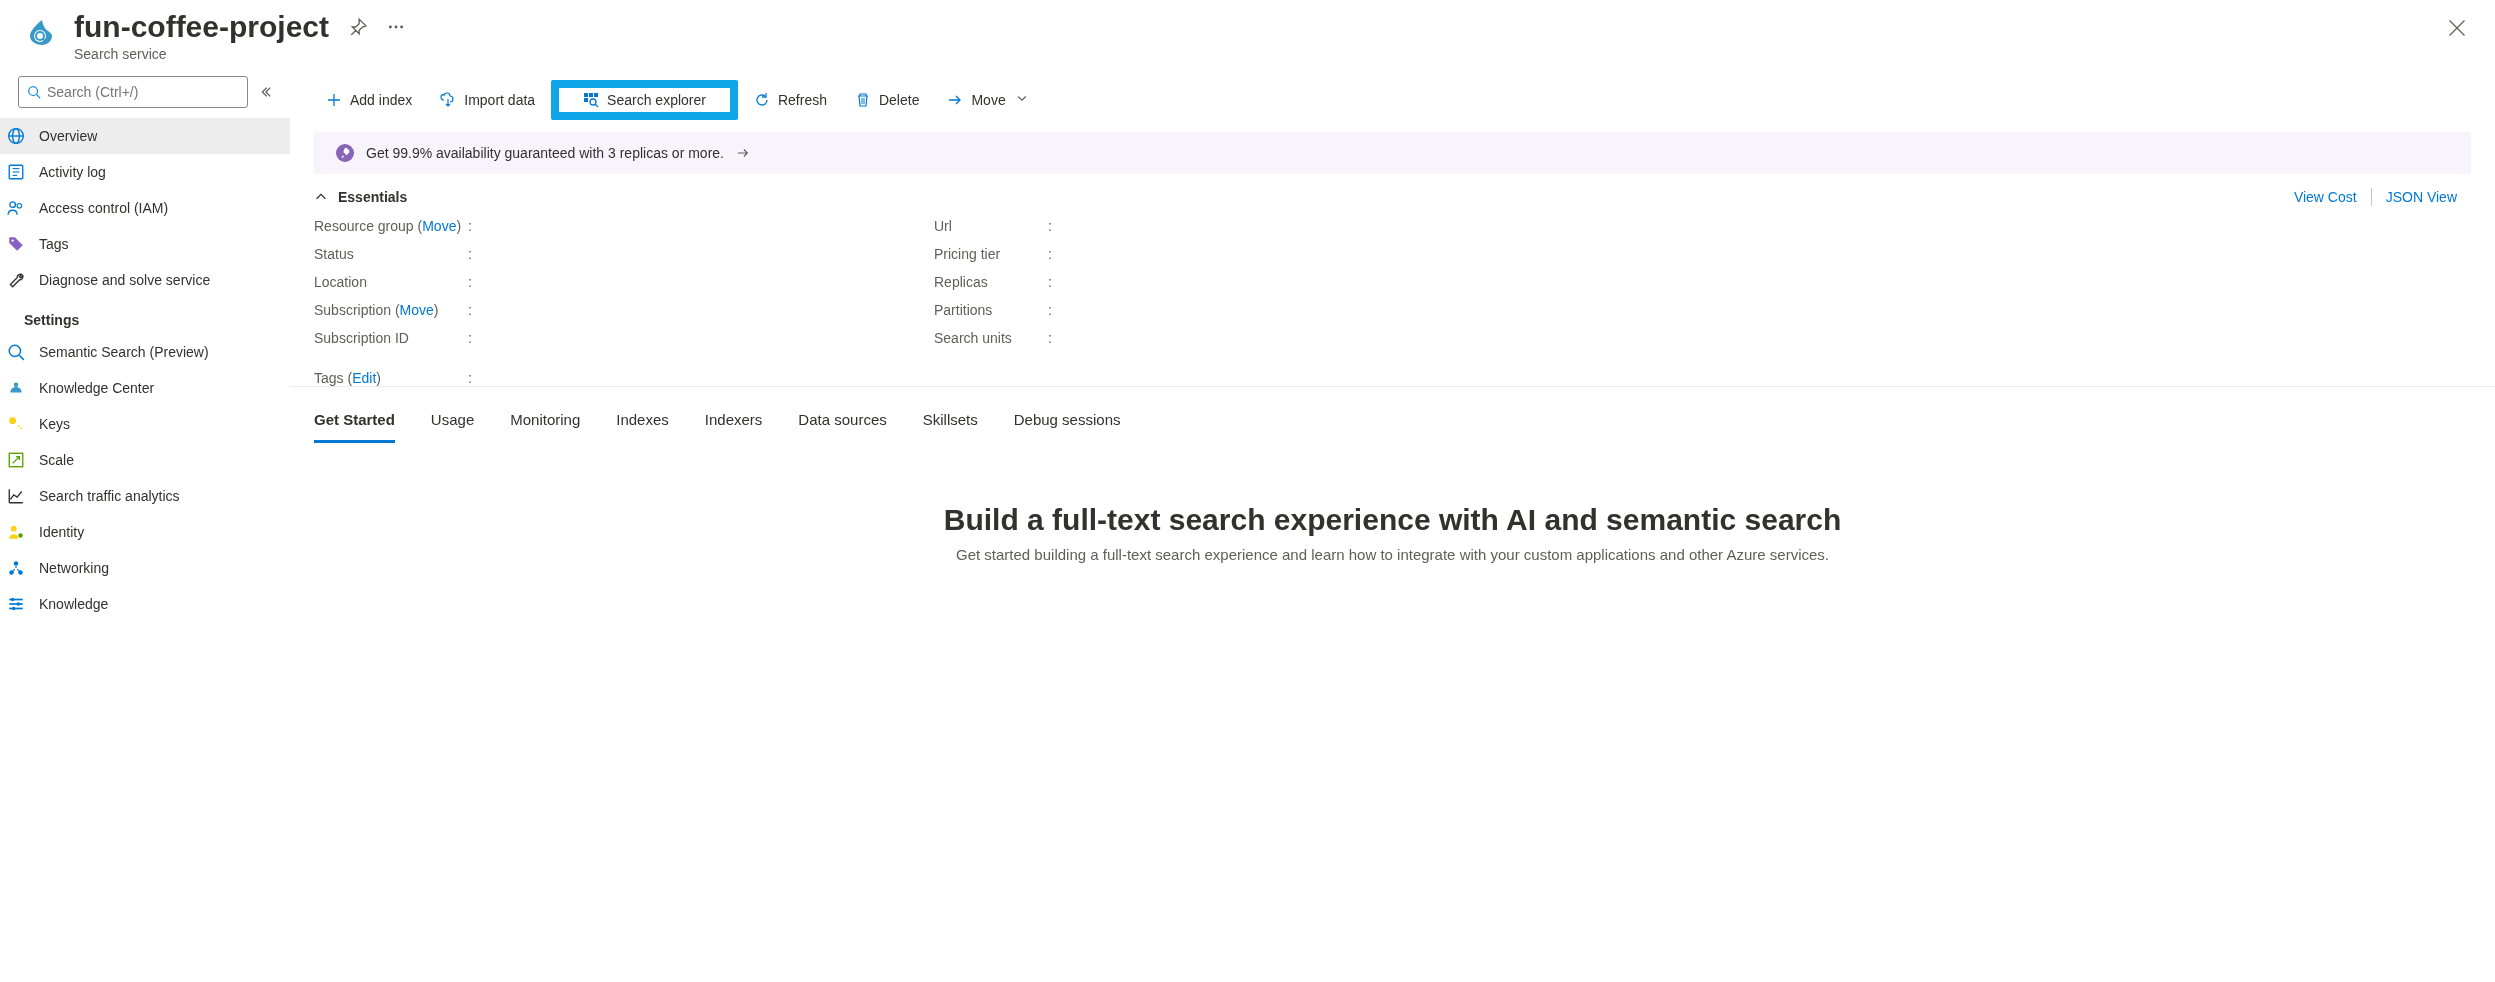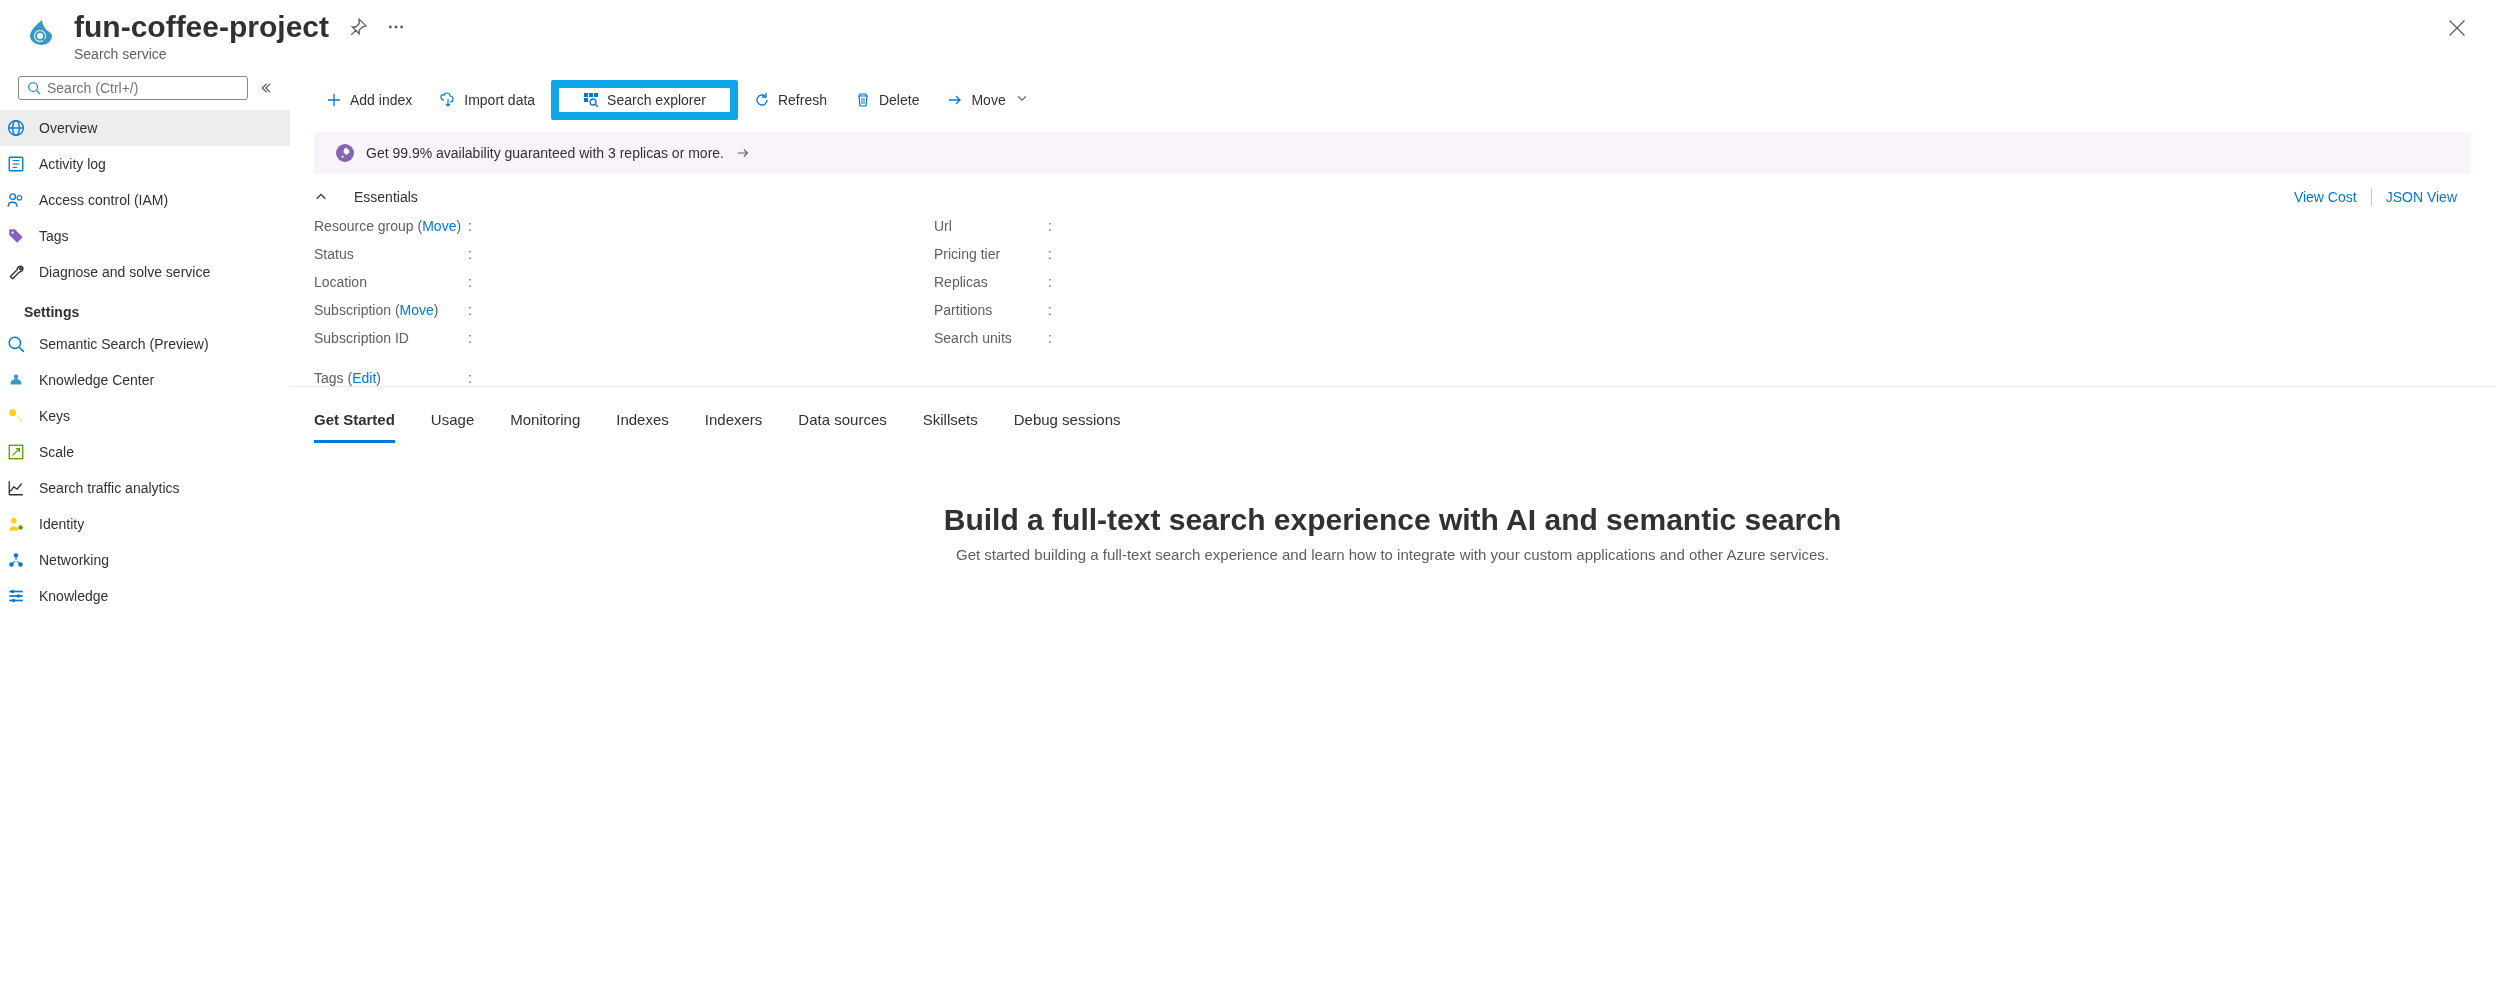--- a/index.html
+++ b/index.html
@@ -15,21 +15,21 @@
   .header-title { font-size: 30px; font-weight: 600; color: #323130; }
   .header-subtitle { font-size: 14px; color: #605e5c; margin-top: 2px; }
   .header-pin, .header-more { cursor: pointer; color: #605e5c; display:flex; align-items:center; }
   .header-close { position: absolute; right: 28px; top: 18px; cursor: pointer; color: #605e5c; }
   .header-close svg { width: 20px; height: 20px; }
 
   
   .body { display: flex; }
   .sidebar { width: 290px; border-right: none; padding: 8px 0 0 0; position: relative; }
   .sidebar-search-row { display: flex; align-items: center; gap: 10px; padding: 0 18px 10px 18px; }
-  .sidebar-search { flex: 1; display: flex; align-items: center; border: 1px solid #8a8886; border-radius: 3px; padding: 4px 8px; height: 24px; }
+  .sidebar-search { flex: 1; display: flex; align-items: center; border: 1px solid #8a8886; border-radius: 3px; padding: 4px 8px; height: 32px; }
   .sidebar-search input { border: none; outline: none; flex: 1; font-size: 14px; background: transparent; color: #605e5c; }
   .sidebar-search-icon { color: #0078d4; margin-right: 6px; display:flex; }
   .sidebar-collapse { color: #605e5c; cursor: pointer; display:flex; }
 
   .side-scroll { max-height: 880px; overflow-y: auto; scrollbar-width: thin; }
   .side-item { display: flex; align-items: center; gap: 14px; padding: 9px 18px 9px 7px; cursor: pointer; color: #323130; }
   .side-item.selected { background: #ededed; }
   .side-item .icon { width: 18px; height: 18px; display: flex; align-items: center; justify-content: center; }
   .side-section { font-weight: 600; padding: 14px 18px 6px 24px; color: #323130; }
 
@@ -39,21 +39,21 @@
   .tb-btn { display: flex; align-items: flex-start; gap: 8px; padding: 6px 12px; cursor: pointer; color: #323130; border-radius: 2px; }
   .tb-btn .tb-icon { color: #0078d4; display:flex; align-items:center; }
   .tb-btn.highlight { border: 8px solid #0ea5e9; padding: 4px 24px; }
   .tb-btn .chev { color: #605e5c; margin-left: 2px; }
 
   .infobar { background: #f9f4fb; display: flex; align-items: center; gap: 12px; padding: 12px 22px; margin: 0 24px; border-radius: 2px; }
   .infobar .rocket { color: #fff; background: #8764b8; border-radius: 50%; width: 18px; height: 18px; display: flex; align-items: center; justify-content: center; font-size: 11px; }
   .infobar .arrow { color: #605e5c; }
 
   .essentials-head { display: flex; align-items: center; justify-content: space-between; padding: 14px 24px 6px 24px; }
-  .essentials-toggle { display: flex; align-items: center; gap: 26px; cursor: pointer; font-weight: 400; }
+  .essentials-toggle { display: flex; align-items: center; gap: 10px; cursor: pointer; font-weight: 700; }
   .essentials-links { display: flex; align-items: center; gap: 0; }
   .essentials-links a { color: #0078d4; text-decoration: none; padding: 0 14px; cursor: pointer; }
   .essentials-links .sep { width: 1px; height: 18px; background: #c8c6c4; }
 
   .essentials-body { display: flex; padding: 6px 24px 10px 24px; }
   .ess-col { display: flex; flex-direction: column; gap: 12px; }
   .ess-row { display: flex; align-items: center; }
   .ess-label { color: #605e5c; min-width: 180px; }
   .ess-label .link { color: #0078d4; cursor: pointer; }
   .ess-colon { color: #605e5c; margin-left: 4px; }

